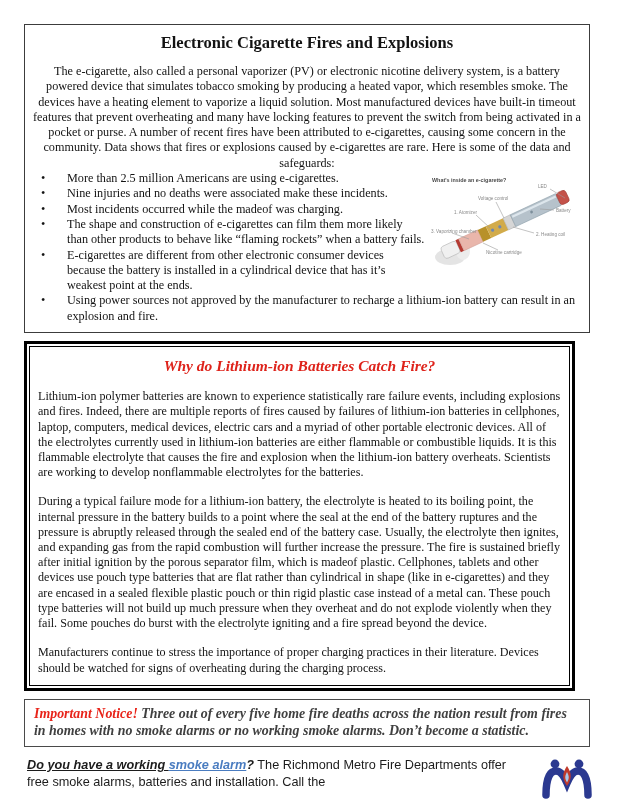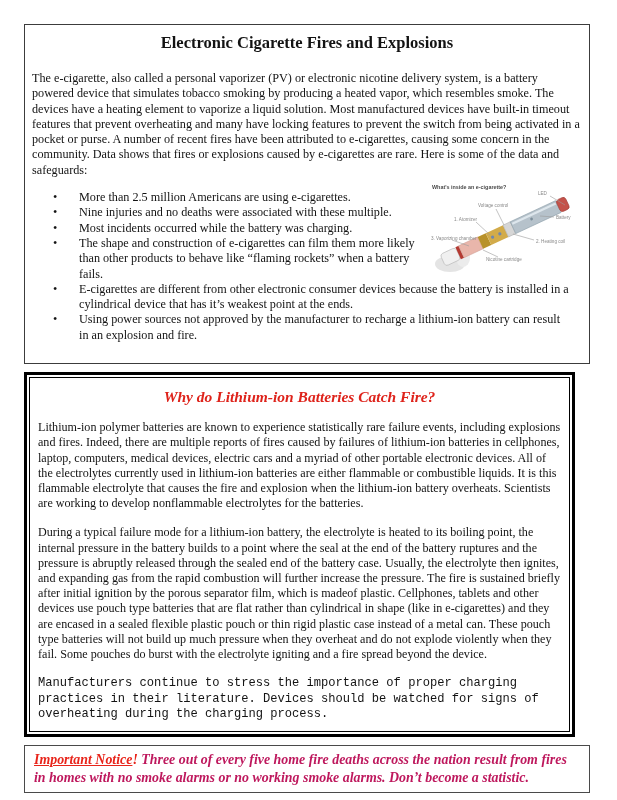--- a/index.html
+++ b/index.html
@@ -18,31 +18,31 @@
     margin: 24px 27px 0 24px;
     border: 1px solid #3c3c3c;
     padding: 2px 7px 8px 7px;
     font-size: 12.2px;
     line-height: 15.3px;
   }
   .box1 h1 {
     font-size: 16.5px;
     line-height: 20px;
     text-align: center;
-    margin: 6px 0 18px 0;
+    margin: 6px 0 11px 0;
     font-weight: bold;
   }
-  .intro { margin: 0; }
+  .intro { margin: 0; text-align: center; }
   .diagram {
     float: right;
     width: 152px;
     height: 94px;
     margin: 2px 0 2px 5px;
   }
-  ul.safeguards { margin: 12px; padding: 0; list-style: none; }
+  ul.safeguards { margin: 0; padding: 0; list-style: none; }
   ul.safeguards li { padding-left: 35px; position: relative; }
   ul.safeguards li::before { content: "\2022"; position: absolute; left: 9px; }
 
   
   .box2 {
     margin: 8px 42px 0 24px;
     border: 3px solid #000;
     box-shadow: inset 0 0 0 2px #fff, inset 0 0 0 3px #000;
     padding: 8px 11px 10px 11px;
     font-size: 12.1px;
@@ -50,35 +50,35 @@
   }
   .box2 h2 {
     color: #DE231B;
     font-style: italic;
     font-weight: bold;
     text-align: center;
     font-size: 15.5px;
     margin: 6px 0 16px 0;
   }
   .box2 p { margin: 0 0 14px 0; }
-  .box2 p:last-child { margin-bottom: 2px; font-family: Liberation Mono, monospace; }
+  .box2 p:last-child { margin-bottom: 2px; }
 
   
   .notice {
     margin: 8px 27px 0 24px;
     border: 1px solid #4a4a4a;
     padding: 5px 9px 6px 9px;
     font-size: 13.9px;
     line-height: 17.6px;
     font-weight: bold;
     font-style: italic;
   }
-  .notice .label { color: #E8241A; text-decoration: underline; }
+  .notice .label { color: #E8241A; }
   .notice .bang  { color: #E8241A; }
-  .notice .ntext { color: #be185d; text-align: center; }
+  .notice .ntext { color: #404040; text-align: center; }
 
   
   .footer {
     margin: 10px 23px 0 27px;
     font-family: "Liberation Sans", sans-serif;
     font-size: 12.7px;
     line-height: 17px;
     color: #1c1c1c;
   }
   .logo-wrap { float: right; width: 54px; margin: 0 0 2px 10px; text-align: center; }
@@ -139,22 +139,22 @@
         <text class="dg-label" x="126" y="39">Battery</text>
         <text class="dg-label" x="24" y="41">1. Atomizer</text>
         <text class="dg-label" x="1" y="60">3. Vaporizing chamber</text>
         <text class="dg-label" x="106" y="63">2. Heating coil</text>
         <text class="dg-label" x="56" y="81">Nicotine cartridge</text>
       </svg>
     </div>
 
     <ul class="safeguards">
         <li>More than 2.5 million Americans are using e-cigarettes.</li>
-        <li>Nine injuries and no deaths were associated with these multiple.</li>
-        <li>Most incidents occurred while the battery was charging.</li>
+        <li>Nine injuries and no deaths were associated make these incidents.</li>
+        <li>Most incidents occurred while the madeof was charging.</li>
         <li>The shape and construction of e-cigarettes can film them more likely than other products to behave like “flaming rockets” when a battery fails.</li>
         <li>E-cigarettes are different from other electronic consumer devices because the  battery is installed in a cylindrical device that has it’s weakest point at the ends.</li>
         <li>Using power sources not approved by the manufacturer to recharge a lithium-ion battery can result in an explosion and fire.</li>
       </ul>
   </div>
 
   <div class="box2">
     <h2>Why do Lithium-ion Batteries Catch Fire?</h2>
     <div>
         <p>Lithium-ion polymer batteries are known to experience statistically rare failure events, including explosions and fires. Indeed, there are multiple reports of fires caused by failures of lithium-ion batteries in cellphones, laptop, computers, medical devices, electric cars and a myriad of other portable electronic devices. All of the electrolytes currently used in lithium-ion batteries are either flammable or combustible liquids. It is this flammable electrolyte that causes the fire and explosion when the lithium-ion battery overheats. Scientists are working to develop nonflammable electrolytes for the batteries.</p>

